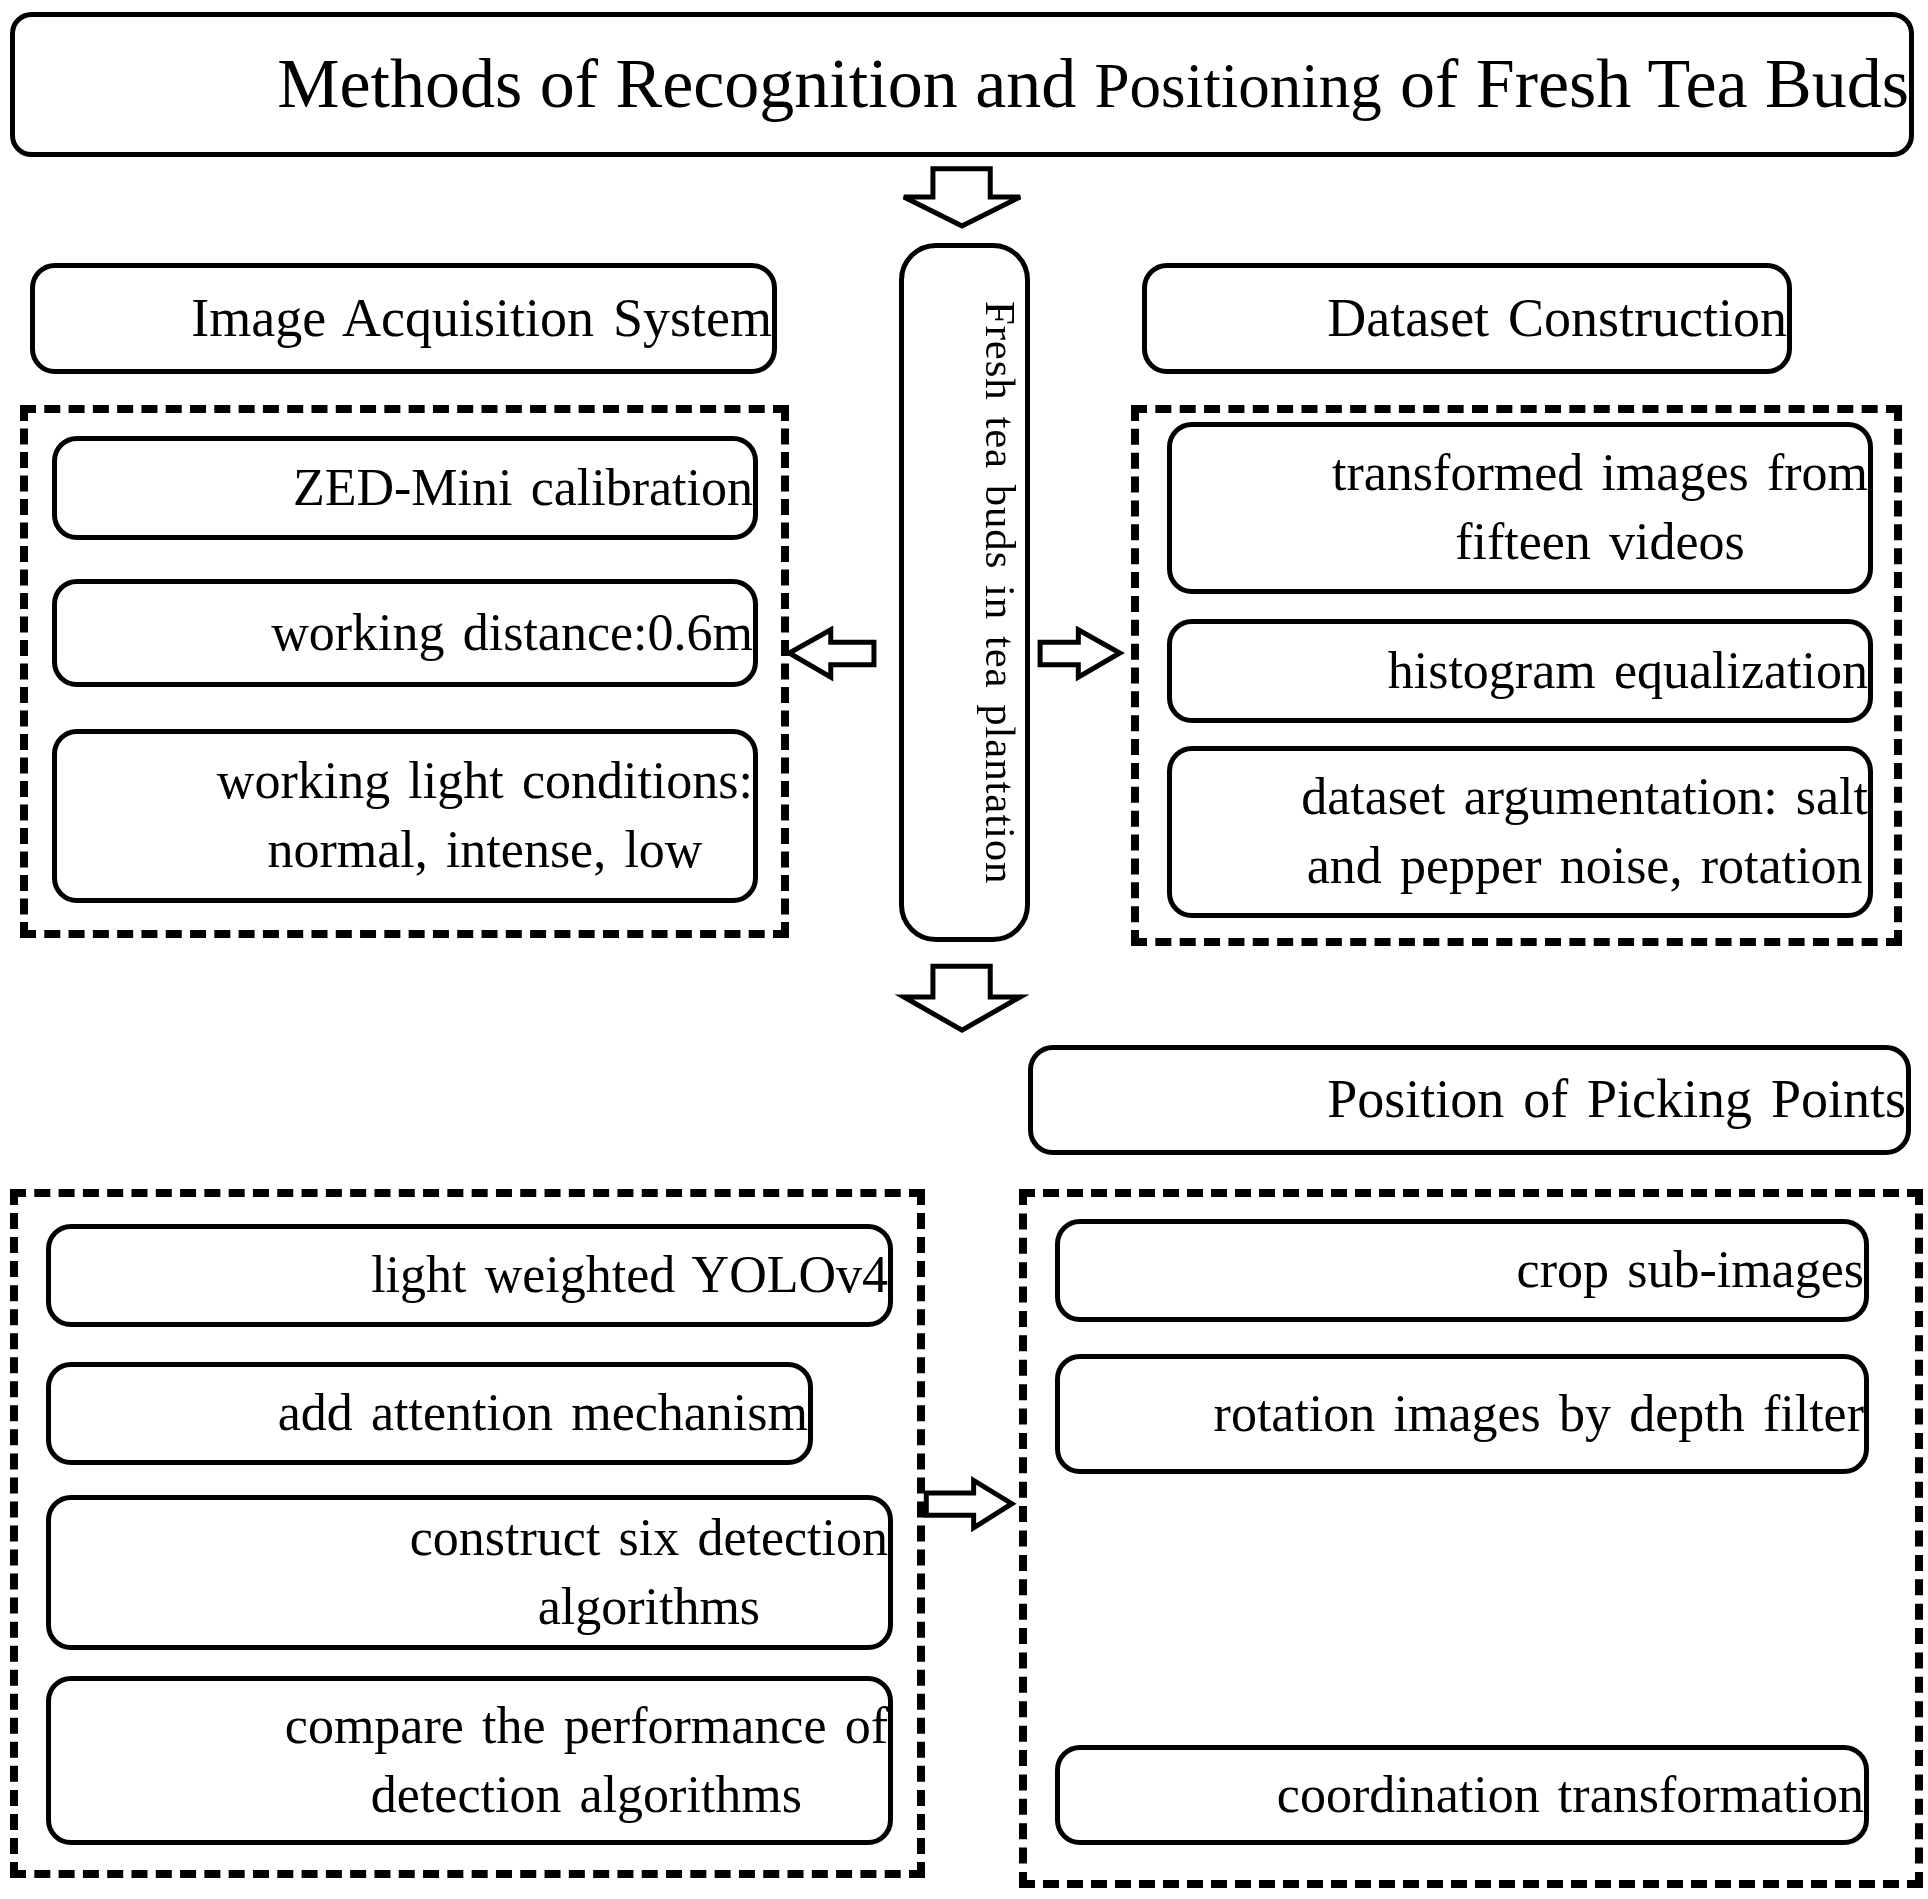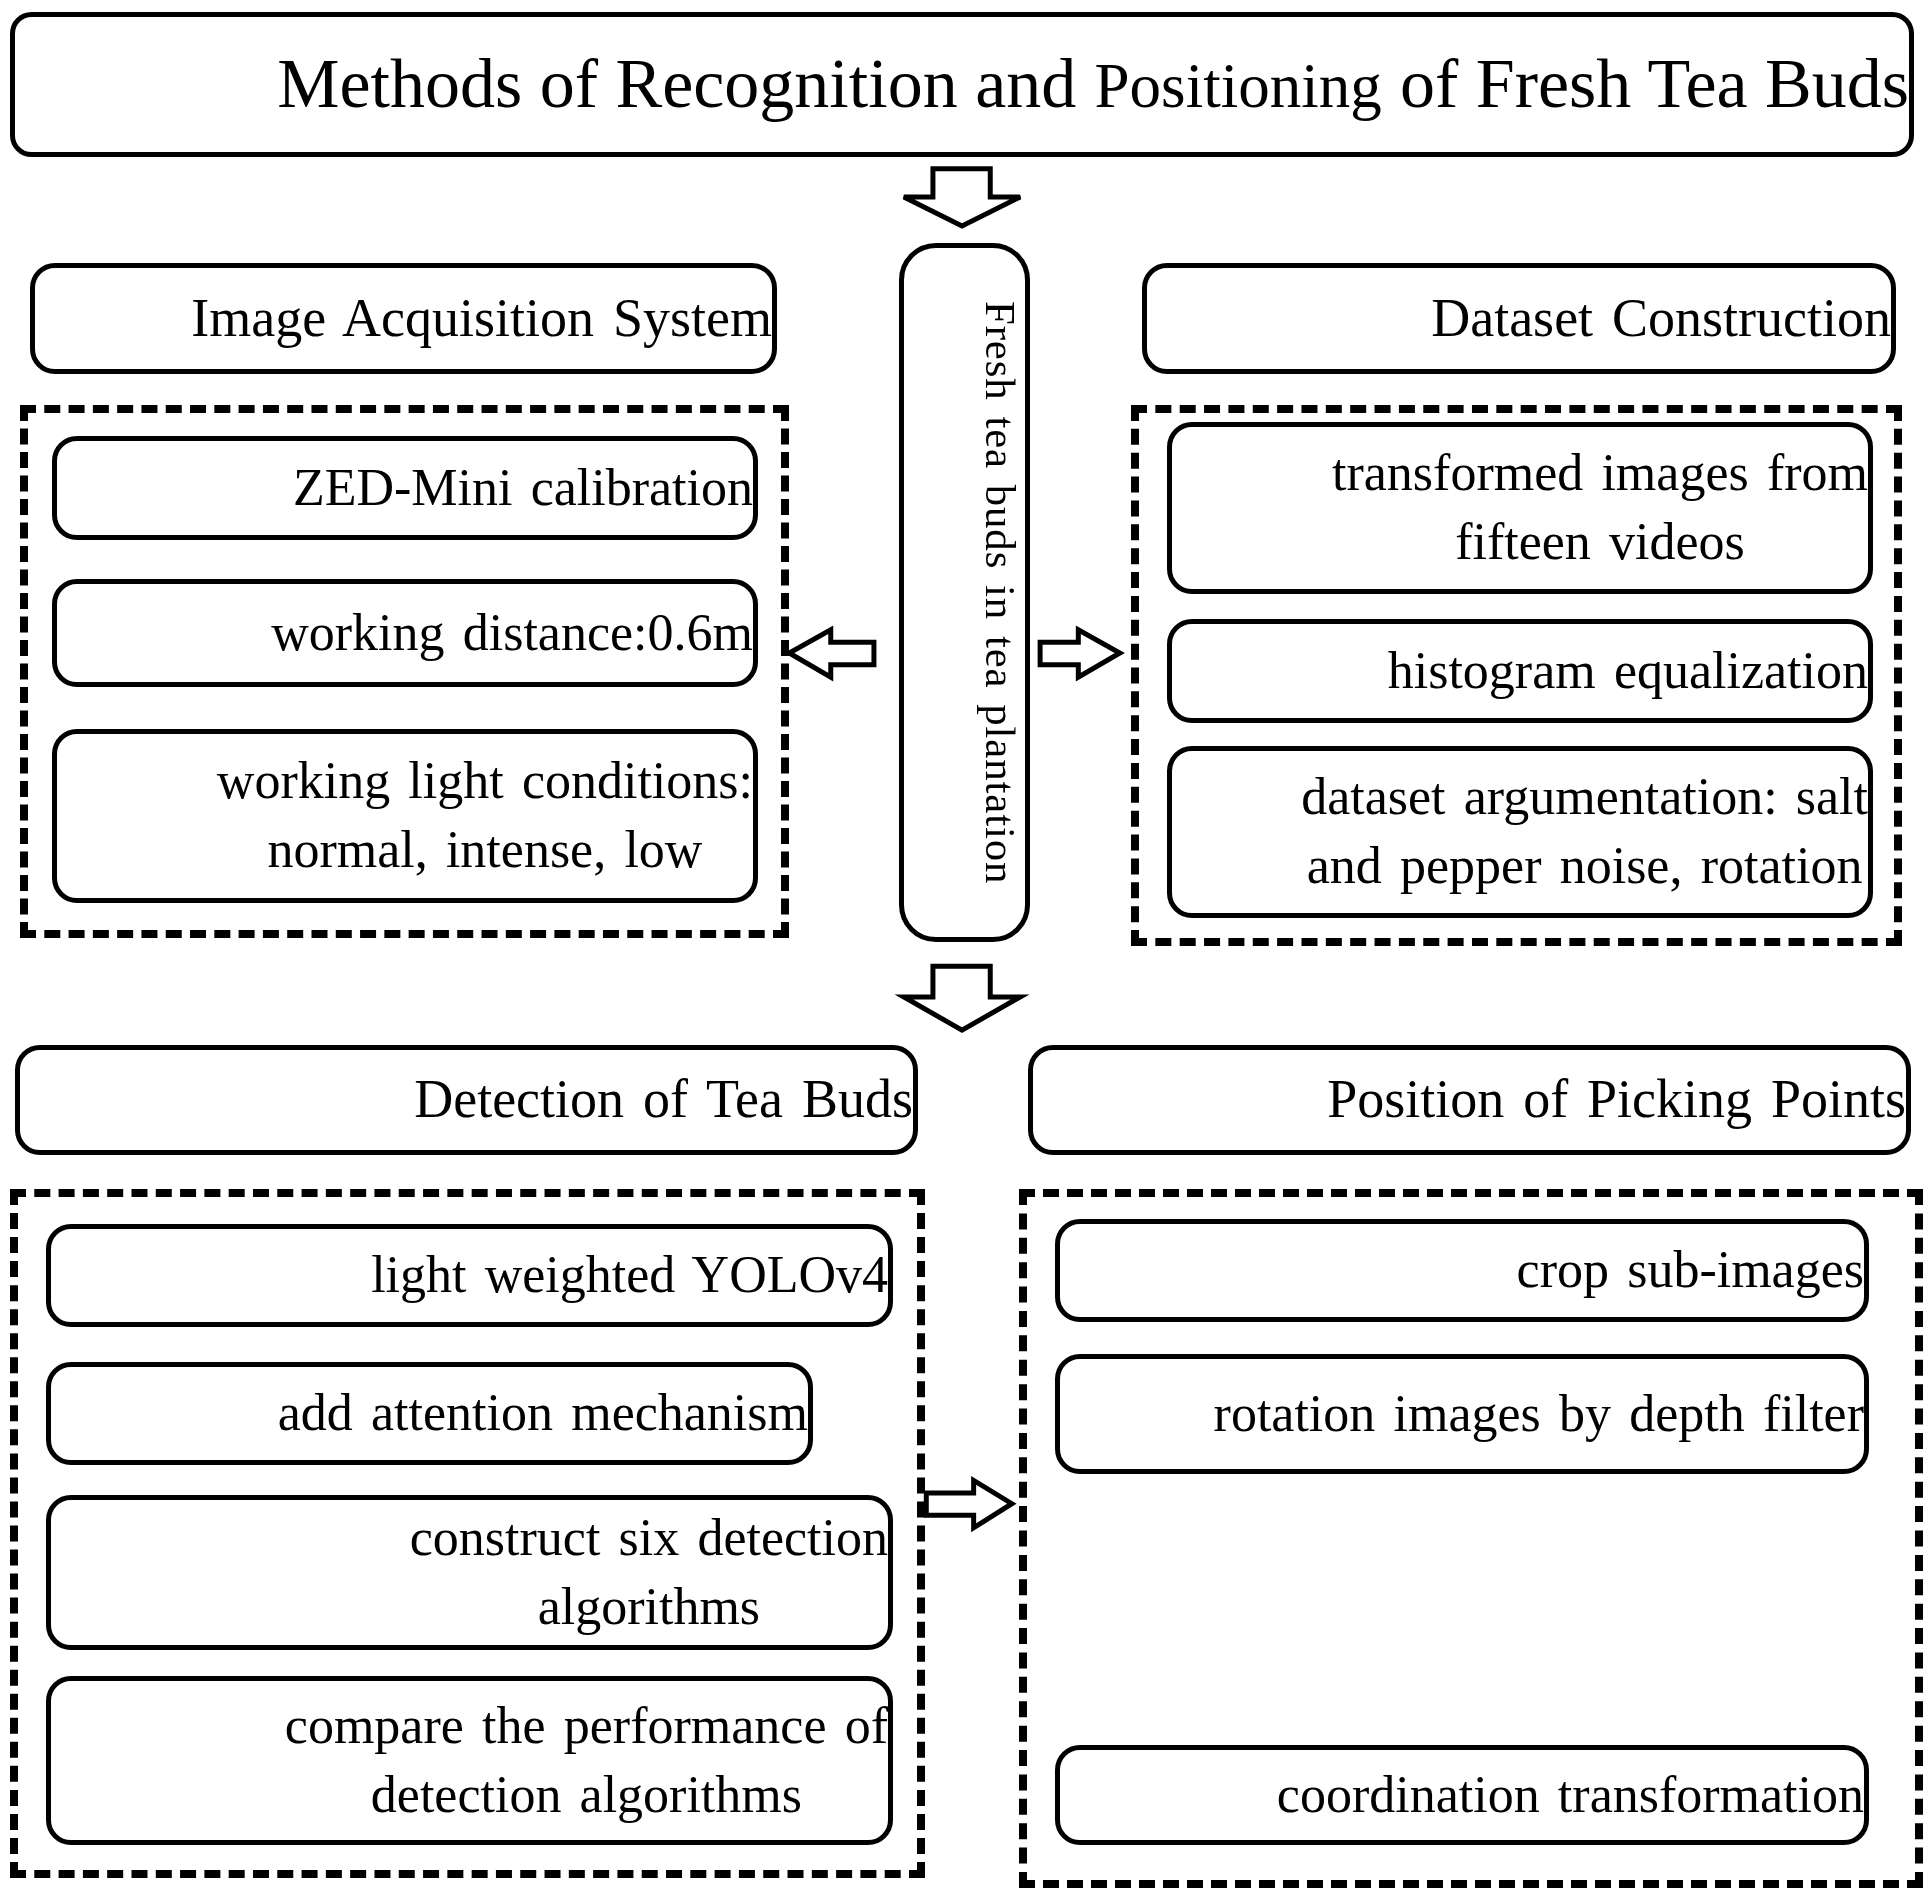--- a/index.html
+++ b/index.html
@@ -80,39 +80,36 @@
     <span class="txt item-text">ZED-Mini calibration</span>
   </div>
   <div class="box" style="left:52px; top:579px; width:706px; height:108px;">
     <span class="txt item-text">working distance:0.6m</span>
   </div>
   <div class="box" style="left:52px; top:729px; width:706px; height:174px;">
     <span class="txt item-text">working light conditions:
 normal, intense, low</span>
   </div>
 
-  <div class="box" style="left:1142px; top:263px; width:754px; height:111px;">
+  <div class="box" style="left:1142px; top:263px; width:650px; height:111px;">
     <span class="txt header-text">Dataset Construction</span>
   </div>
   <div class="dashed-group" style="left:1131px; top:405px; width:771px; height:541px;"></div>
   <div class="box" style="left:1167px; top:422px; width:706px; height:172px;">
     <span class="txt item-text">transformed images from
 fifteen videos</span>
   </div>
   <div class="box" style="left:1167px; top:619px; width:706px; height:104px;">
     <span class="txt item-text">histogram equalization</span>
   </div>
   <div class="box" style="left:1167px; top:746px; width:706px; height:172px;">
     <span class="txt item-text">dataset argumentation: salt
 and pepper noise, rotation</span>
   </div>
 
-  <div class="box" style="left:15px; top:1045px; width:903px; height:110px;">
-    <span class="txt header-text">Detection of Tea Buds</span>
-  </div>
   <div class="dashed-group" style="left:10px; top:1189px; width:915px; height:689px;"></div>
   <div class="box" style="left:46px; top:1224px; width:847px; height:103px;">
     <span class="txt item-text">light weighted YOLOv4</span>
   </div>
   <div class="box" style="left:46px; top:1362px; width:767px; height:103px;">
     <span class="txt item-text">add attention mechanism</span>
   </div>
   <div class="box" style="left:46px; top:1495px; width:847px; height:155px;">
     <span class="txt item-text">construct six detection
 algorithms</span>

